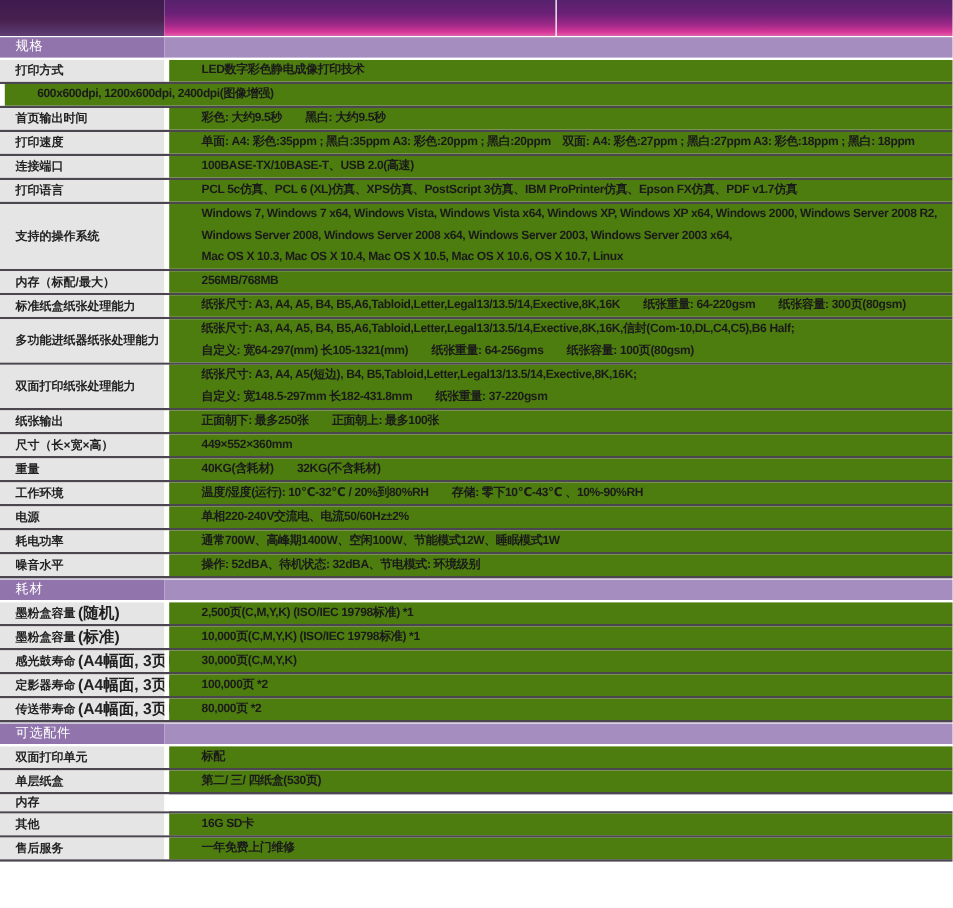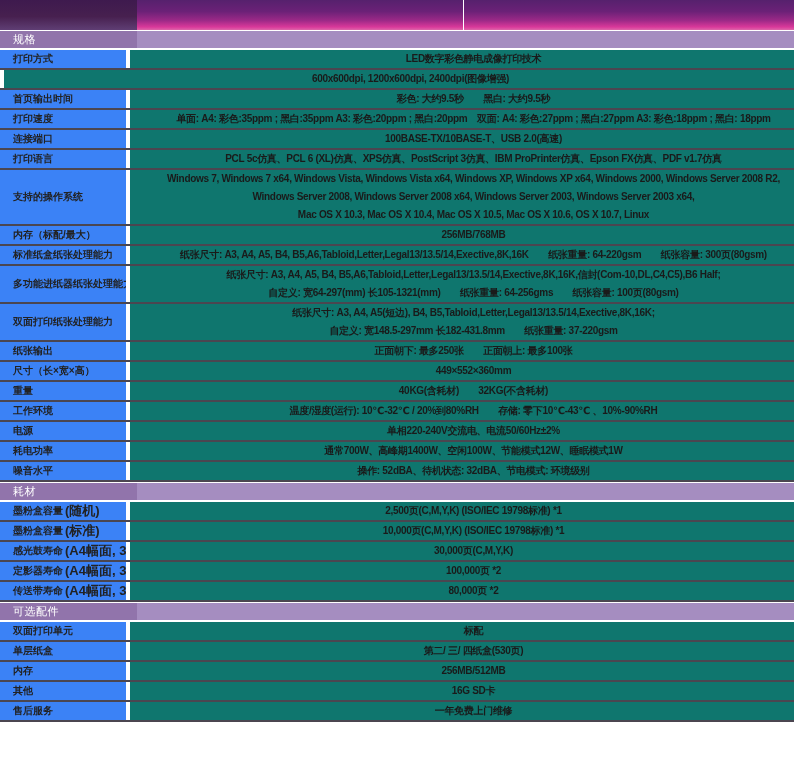--- a/index.html
+++ b/index.html
@@ -28,29 +28,29 @@
   .sh-title {
     width:137px; background:#9174ab; color:#ffffff;
     font-size:11px; font-weight:normal; line-height:17px; padding-left:13px;
     letter-spacing:0.5px; white-space:nowrap;
   }
   .sh-fill { flex:1; background:#a58dc0; }
 
   
   .row { display:flex; border-bottom:2px solid #4b4650; align-items:stretch; }
   .row-label {
-    width:126px; background:#3b82f6; display:flex; align-items:center;
+    width:137px; background:#e5e5e5; display:flex; align-items:center;
     padding-left:13px; padding-right:2px;
     font-size:10px; font-weight:bold; color:#222222; white-space:nowrap;
   }
   .label-note { font-size:13px; font-weight:bold; margin-left:2px; }
   .row-gap { width:4px; background:#ffffff; }
   .row-value {
     flex:1; display:flex; flex-direction:column; justify-content:center;
-    padding-left:27px; padding-right:4px; background:#0f766e;align-items:center;
+    padding-left:27px; padding-right:4px; background:#4d7c0f;
   }
   .value-line {
     font-size:10px; font-weight:bold; color:#1a1a1a;
     line-height:18px; height:18px; white-space:nowrap; letter-spacing:-0.3px;
   }
 </style>
 </head>
 <body>
 
 <div class="page">
@@ -304,23 +304,20 @@
         <div class="row-gap"></div>
         <div class="row-value">
           <div class="value-line">第二/ 三/ 四纸盒(530页)</div>
         </div>
       </div>
       <div class="row">
         <div class="row-label">
           <span>内存</span>
         </div>
         <div class="row-gap"></div>
-        <div class="row-value">
-          <div class="value-line">256MB/512MB</div>
-        </div>
       </div>
       <div class="row">
         <div class="row-label">
           <span>其他</span>
         </div>
         <div class="row-gap"></div>
         <div class="row-value">
           <div class="value-line">16G SD卡</div>
         </div>
       </div>

